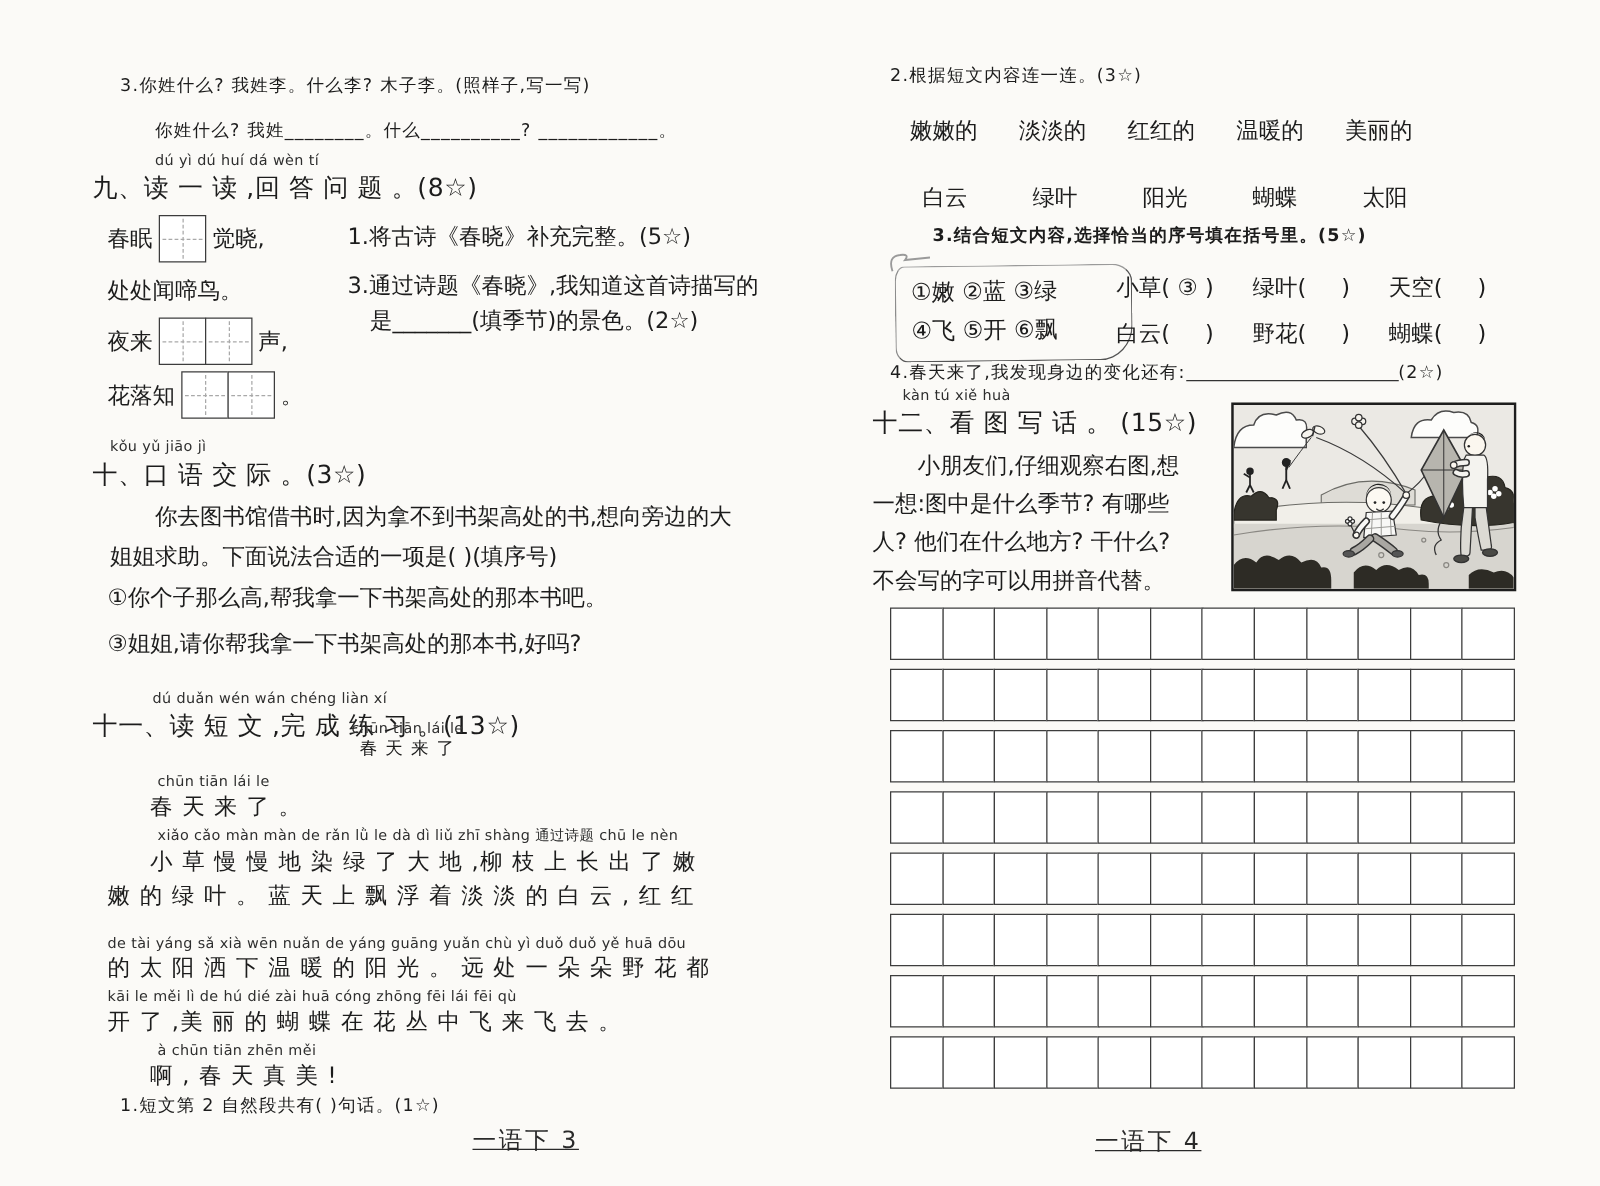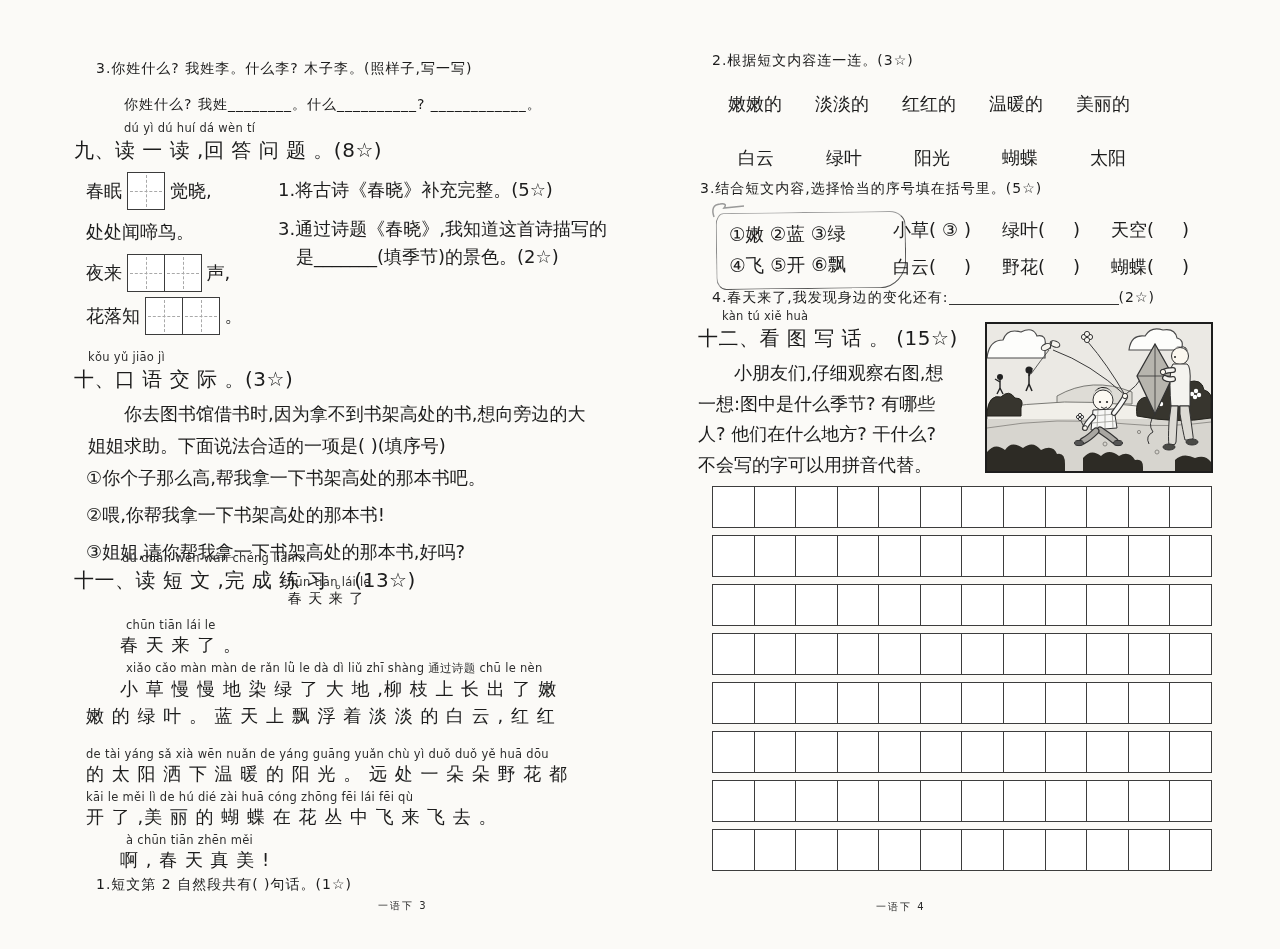--- a/index.html
+++ b/index.html
@@ -39,21 +39,21 @@
   .ansrow{display:flex;margin-bottom:13px;}
   .ansitem{width:109px;font-size:18px;white-space:nowrap;}
   .ansval{display:inline-block;width:28px;text-align:center;}
   .blank{display:inline-block;border-bottom:1.4px solid #333;height:18px;vertical-align:-3px;}
   .promptline{font-size:18px;line-height:1.7;white-space:nowrap;}
   .promptline.ind{padding-left:36px;}
   .scene{border:2px solid #1d1d1d;background:#ebe9e4;}
   .gridrow{display:flex;margin-bottom:7px;}
   .gridcell{flex:1;height:42px;border:1.3px solid #3d3d3d;margin-left:-1.3px;background:#fff;box-sizing:border-box;}
   .gridcell.first{margin-left:0;}
-  .footer{font-size:10px;letter-spacing:2px;color:#2a2a2a;}
+  .footer{font-size:19px;letter-spacing:2px;color:#2a2a2a;text-decoration:underline;}
 </style>
 </head>
 <body>
 
 <div class="abs" style="left:96px;top:60px;">
   <div class="cnline">3.你姓什么? 我姓李。什么李? 木子李。(照样子,写一写)</div>
 </div>
 <div class="abs" style="left:124px;top:96px;">
   <div class="cnline">你姓什么? 我姓________。什么__________? ____________。</div>
 </div>
@@ -95,21 +95,20 @@
   </div>
 
 <div class="abs py" style="left:88px;top:350px;">kǒu  yǔ  jiāo  jì</div>
 <div class="abs head" style="left:74px;top:366px;">十、口 语 交 际 。(3☆)</div>
 <div class="abs" style="left:88px;top:398px;">
     <div class="introline ind">你去图书馆借书时,因为拿不到书架高处的书,想向旁边的大</div>
     <div class="introline">姐姐求助。下面说法合适的一项是(      )(填序号)</div>
   </div>
 <div class="abs" style="left:86px;top:466px;">
     <div class="optline">①你个子那么高,帮我拿一下书架高处的那本书吧。</div>
-    <div class="optline">②喂,你帮我拿一下书架高处的那本书!</div>
     <div class="optline">③姐姐,请你帮我拿一下书架高处的那本书,好吗?</div>
   </div>
 
 <div class="abs py" style="left:122px;top:551px;">dú  duǎn  wén      wán  chéng  liàn  xí</div>
 <div class="abs head" style="left:74px;top:567px;">十一、读 短 文 ,完 成 练 习 。(13☆)</div>
 
 <div class="abs" style="left:86px;top:575px;width:480px;text-align:center;">
   <div class="py">chūn  tiān  lái   le</div>
   <div class="cnline" style="margin-top:1px;">春 天 来 了</div>
 </div>
@@ -153,21 +152,21 @@
     <span>美丽的</span>
   </div>
 <div class="abs wordrow" style="left:738px;top:146px;width:388px;">
     <span>白云</span>
     <span>绿叶</span>
     <span>阳光</span>
     <span>蝴蝶</span>
     <span>太阳</span>
   </div>
 
-<div class="abs cnline" style="left:700px;top:180px;">3.结合短文内容,选择恰当的序号填在括号里。(5☆)</div>
+<div class="abs cnline" style="left:746px;top:180px;font-weight:bold;">3.结合短文内容,选择恰当的序号填在括号里。(5☆)</div>
 
 <div class="abs" style="left:716px;top:212px;">
   <svg width="46" height="24" style="position:absolute;left:-10px;top:-15px;">
     <path d="M8 20 Q4 8 14 7 Q22 6 18 11 L38 9" stroke="#9a9a9a" stroke-width="1.5" fill="none"></path>
   </svg>
   <div class="bank">
     <div>①嫩 ②蓝 ③绿</div>
     <div>④飞 ⑤开 ⑥飘</div>
   </div>
 </div>

